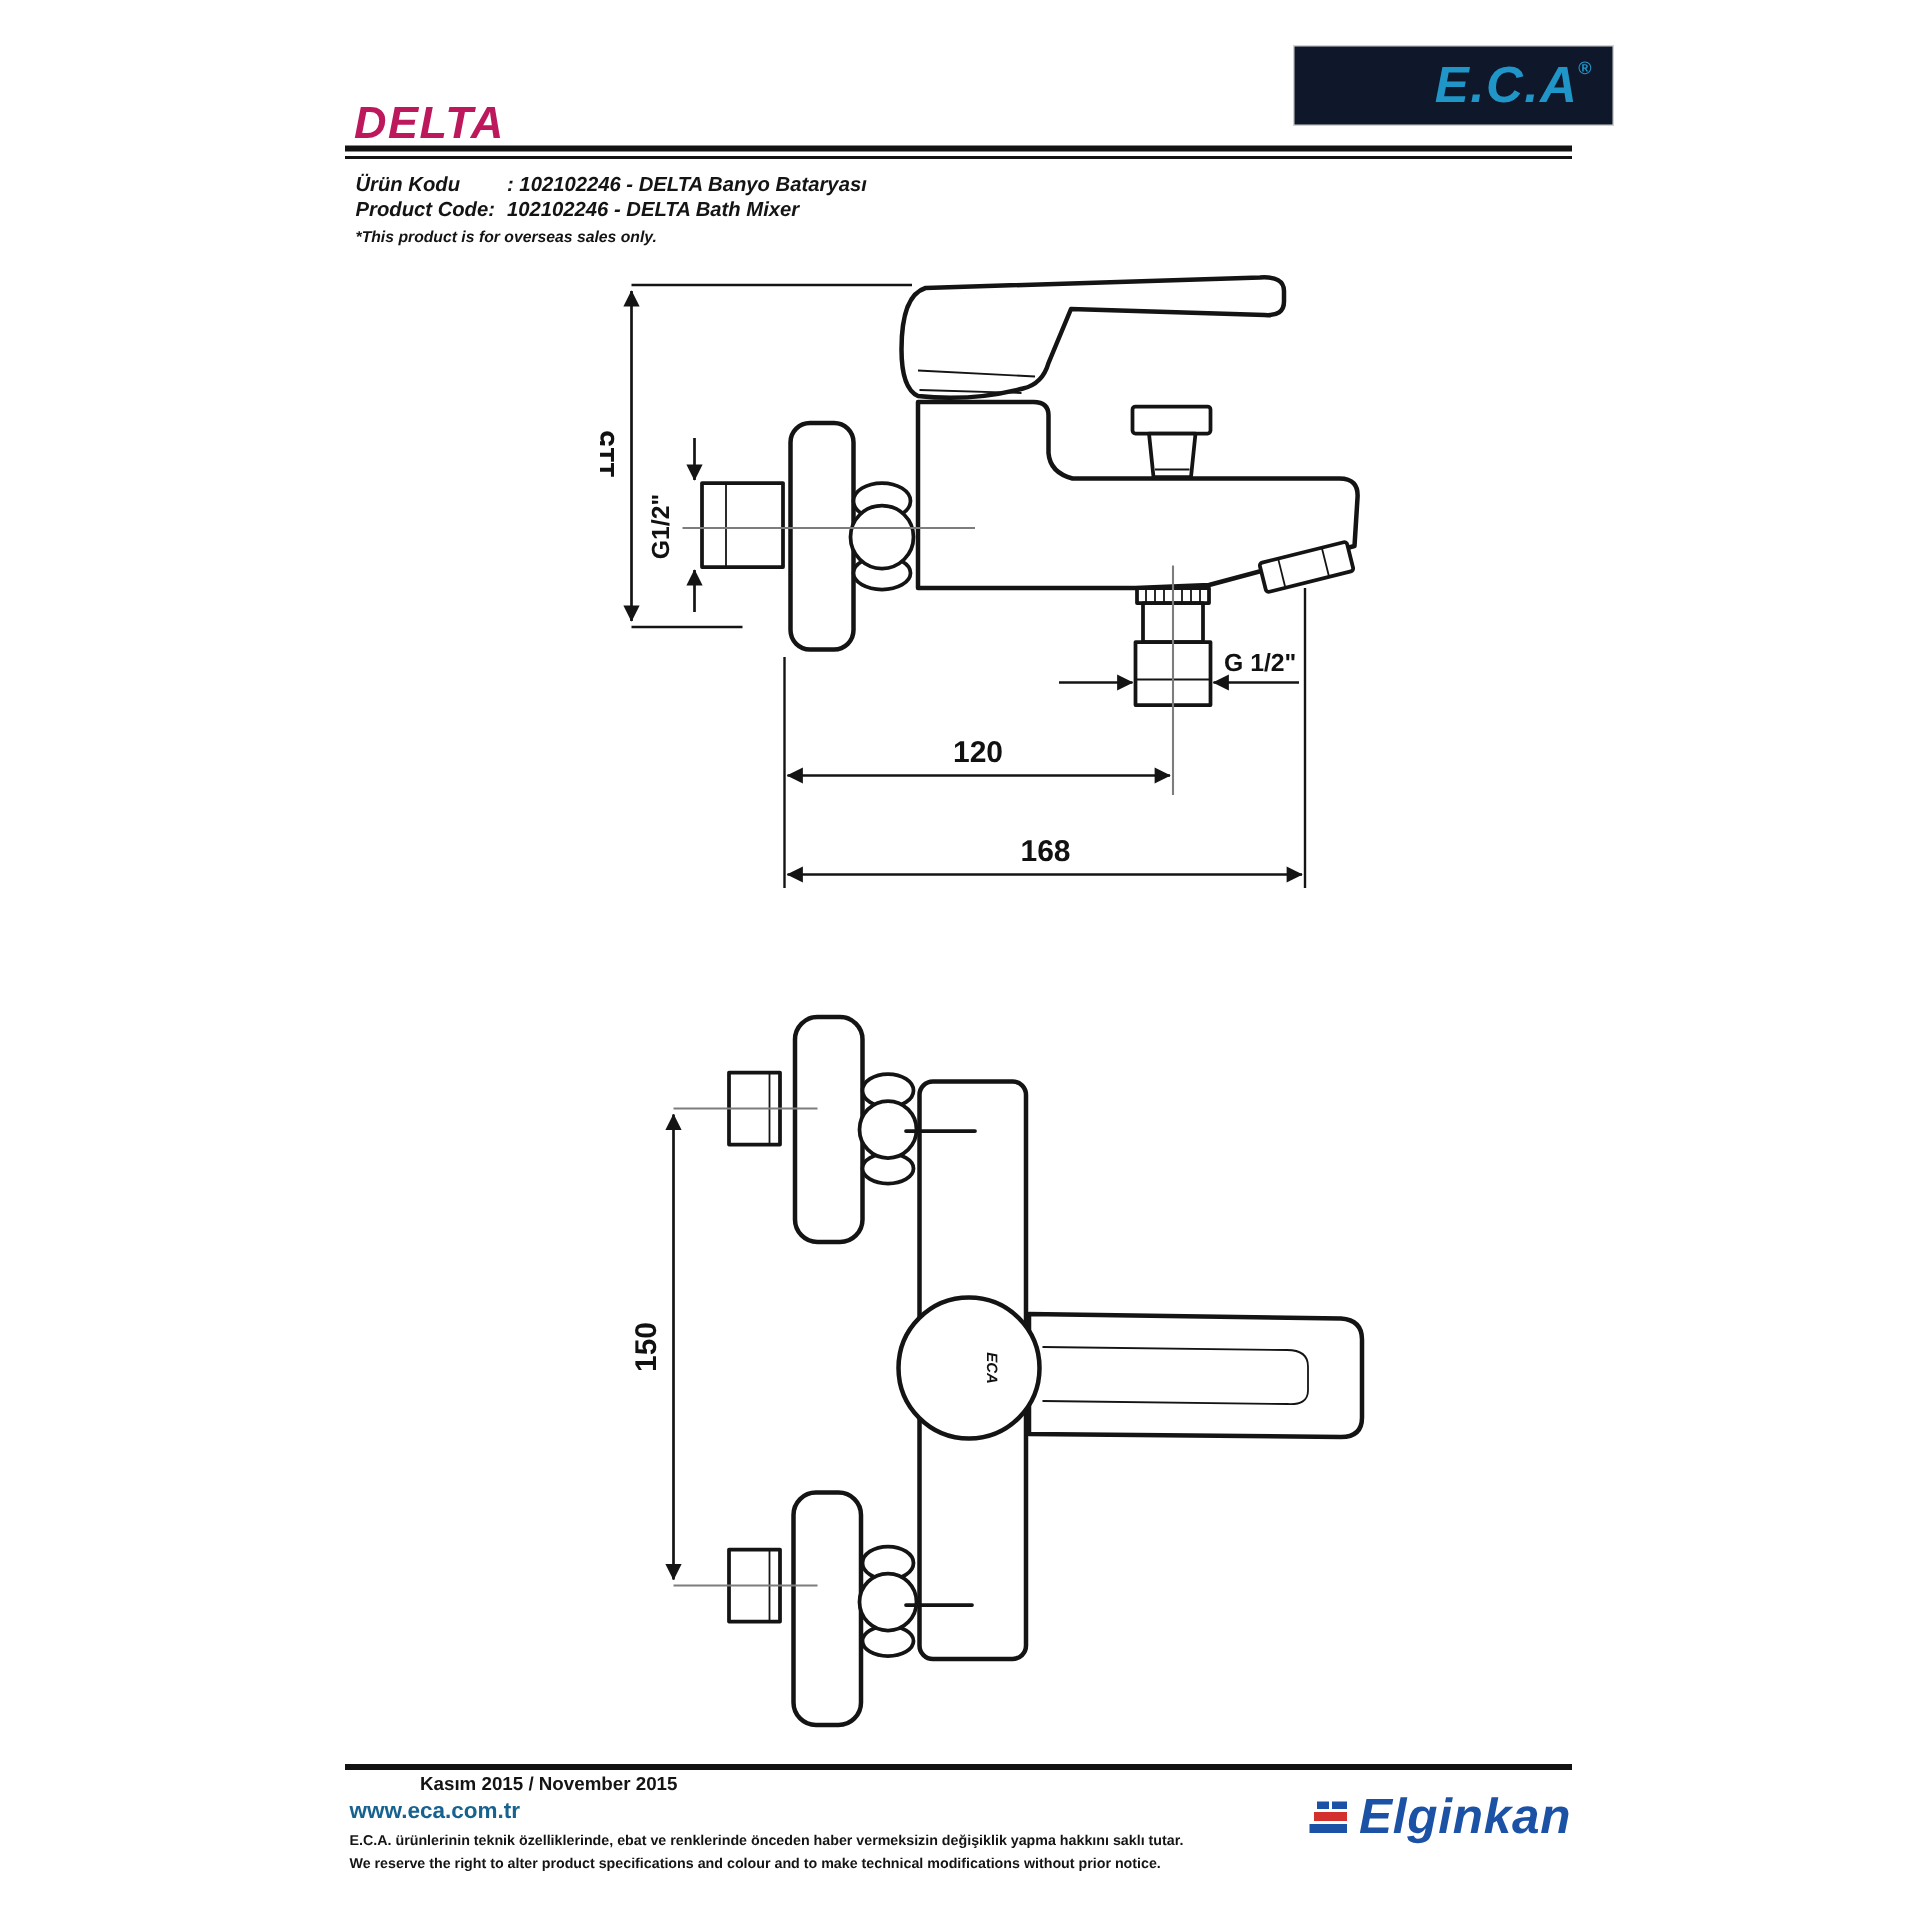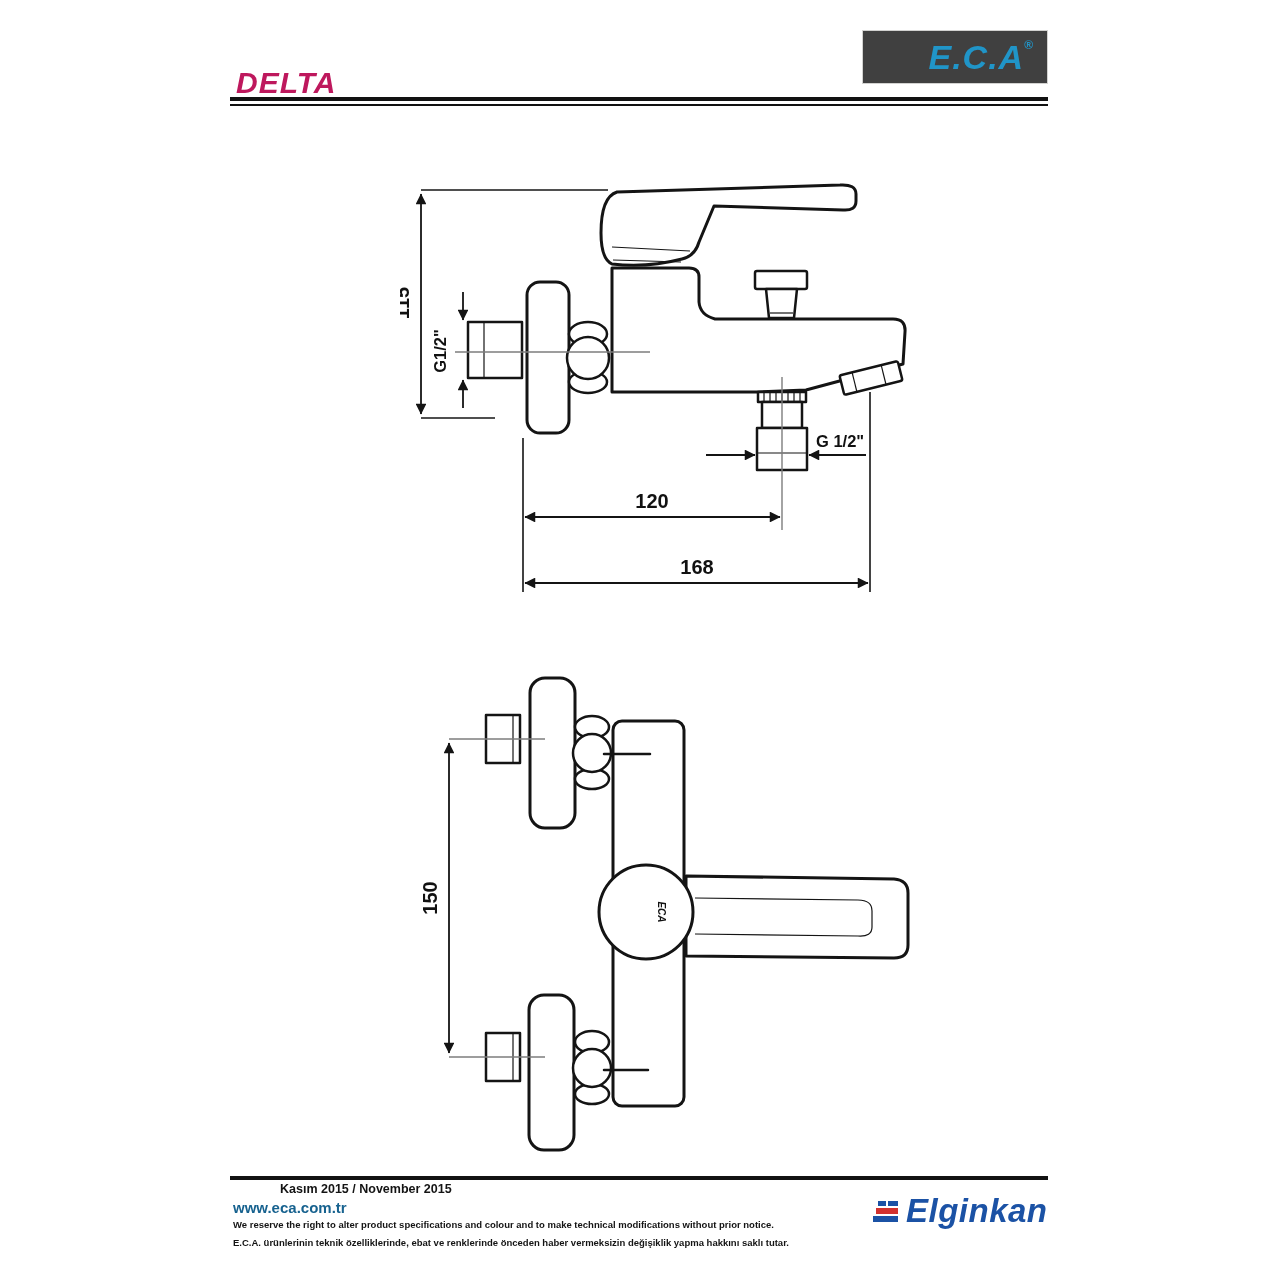--- a/index.html
+++ b/index.html
@@ -1,21 +1,21 @@
 <!DOCTYPE html>
 <html><head>
 <meta charset="utf-8">
 <style>
   html,body{margin:0;padding:0;background:#fff;}
   #page{position:relative;width:1280px;height:1280px;background:#ffffff;overflow:hidden;
         font-family:"Liberation Sans",sans-serif;color:#141414;}
 
   
-  .eca-logo-box{position:absolute;left:862px;top:30px;width:186px;height:54px;
-    background:#404040;border:1px solid #d2d2d0;box-sizing:border-box;
+  .eca-logo-box{position:absolute;left:862px;top:30px;width:214px;height:54px;
+    background:#0f172a;border:1px solid #d2d2d0;box-sizing:border-box;
     display:flex;align-items:center;justify-content:flex-end;padding-right:14px;}
   .eca-logo-text{font-style:italic;font-weight:bold;font-size:34px;letter-spacing:1px;color:#2095c8;}
   .eca-logo-reg{font-weight:bold;font-size:12px;color:#2095c8;vertical-align:top;position:relative;top:-12px;}
 
   .doc-title{position:absolute;left:236px;top:66px;font-size:30px;font-weight:bold;
     font-style:italic;letter-spacing:1px;color:#be185d;}
   .rule{position:absolute;left:230px;width:818px;background:#121212;}
   .rule-thick{height:4px;}
   .rule-thin{height:1.5px;}
 
@@ -56,20 +56,31 @@
 
   <div class="eca-logo-box">
     <span class="eca-logo-text">E.C.A</span>
       <span class="eca-logo-reg">®</span>
   </div>
 
   <div class="doc-title">DELTA</div>
   <div class="rule rule-thick" style="top:97px"></div>
   <div class="rule rule-thin" style="top:104px"></div>
 
+  <div class="prod">
+    <div class="prow">
+      <span class="plabel">Ürün Kodu</span>
+      <span>: 102102246 - DELTA Banyo Bataryası</span>
+    </div>
+    <div class="prow">
+      <span class="plabel">Product Code:</span>
+      <span>102102246 - DELTA Bath Mixer</span>
+    </div>
+    <div class="pnote">*This product is for overseas sales only.</div>
+  </div>
 
   <svg style="position:absolute;left:400px;top:160px" width="520" height="448" viewBox="400 160 520 448">
     <defs>
       <marker id="ar" viewBox="0 0 10 10" refX="9.5" refY="5" markerWidth="9" markerHeight="6" orient="auto-start-reverse">
         <path d="M0,0 L10,5 L0,10 z" fill="#141414"></path>
       </marker>
     </defs>
 
     <rect class="ol2" x="468" y="322" width="54" height="56"></rect>
     <line class="thin" x1="484" y1="322" x2="484" y2="378"></line>
@@ -185,22 +196,22 @@
     <g>
       <line class="dim" x1="449" y1="743" x2="449" y2="1053" marker-start="url(#ar)" marker-end="url(#ar)"></line>
       <text transform="rotate(-90 437 898)" x="437" y="898" font-size="20" text-anchor="middle">150</text>
     </g>
   </svg>
 
   <div class="rule rule-thick" style="top:1176px"></div>
   <div class="foot">
     <div class="f-date">Kasım 2015 / November 2015</div>
     <a href="#" class="f-site">www.eca.com.tr</a>
+    <div class="f-legal">E.C.A. ürünlerinin teknik özelliklerinde, ebat ve renklerinde önceden haber vermeksizin değişiklik yapma hakkını saklı tutar.</div>
     <div class="f-legal" style="margin-top:1px">We reserve the right to alter product specifications and colour and to make technical modifications without prior notice.</div>
-    <div class="f-legal">E.C.A. ürünlerinin teknik özelliklerinde, ebat ve renklerinde önceden haber vermeksizin değişiklik yapma hakkını saklı tutar.</div>
   </div>
 
   <div class="elginkan">
     <div class="elg-icon">
       <span class="r1">
           <i class="a"></i>
           <i class="b"></i>
         </span>
       <span class="r2"></span>
       <span class="r3"></span>

